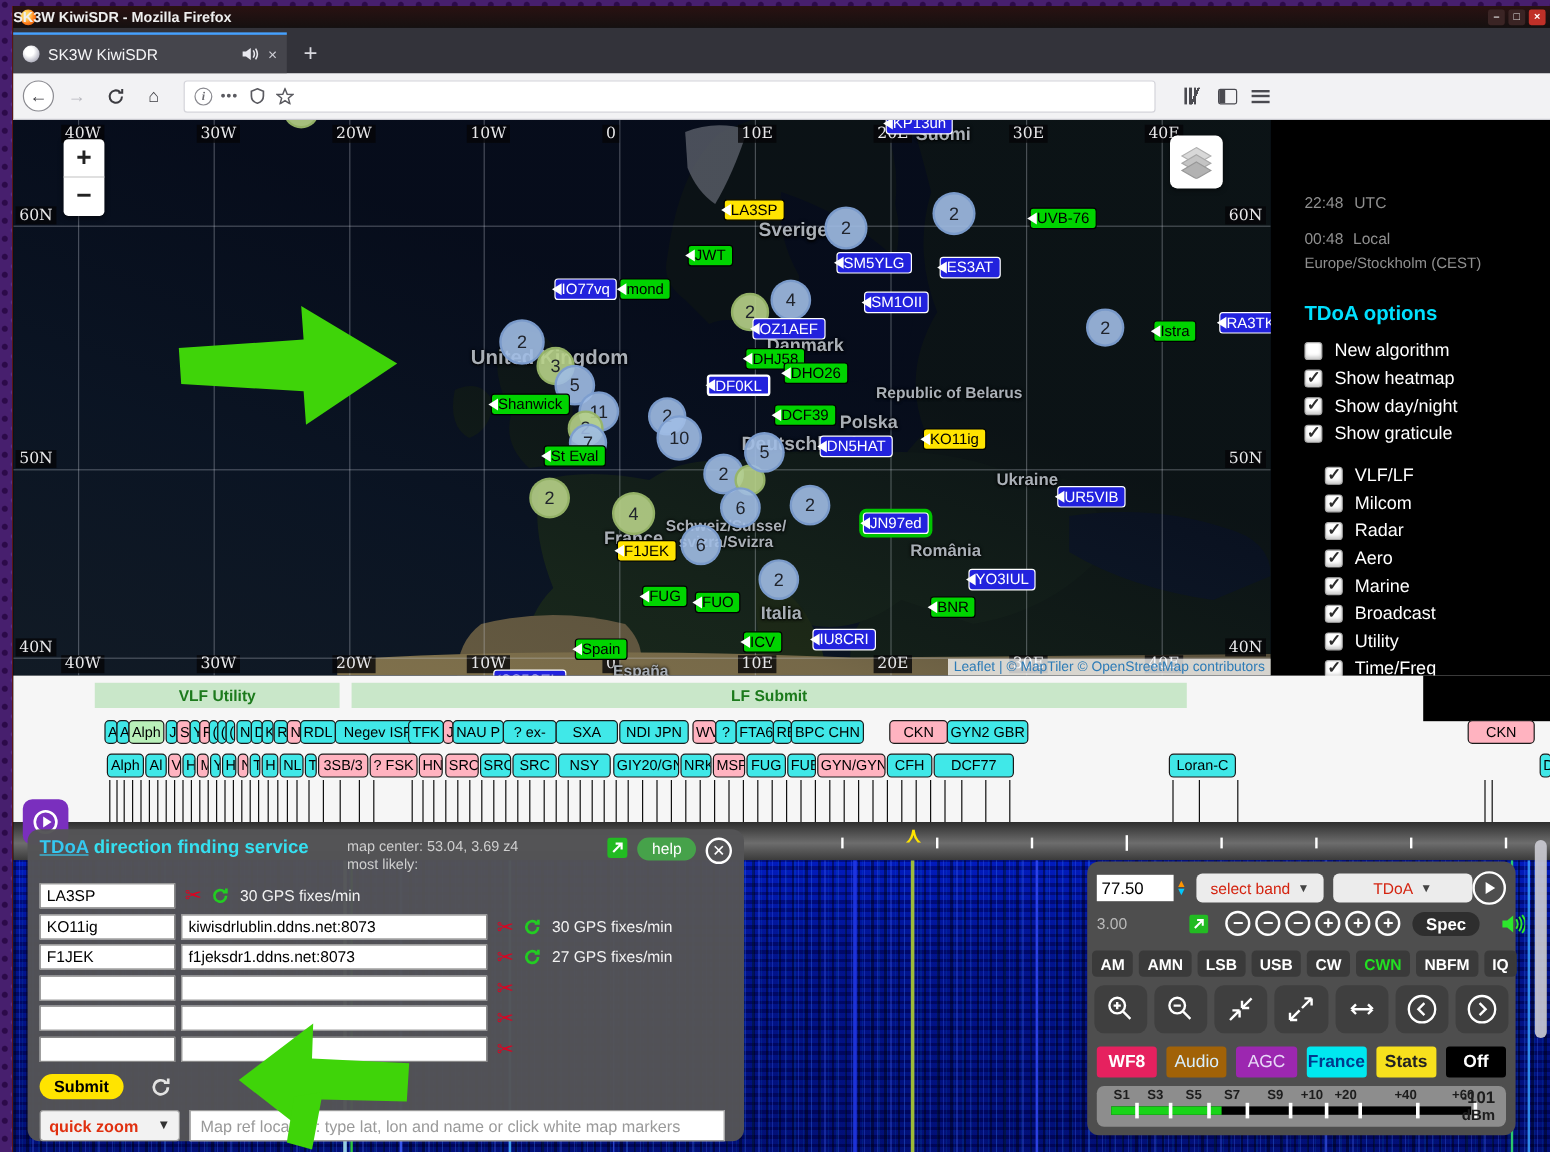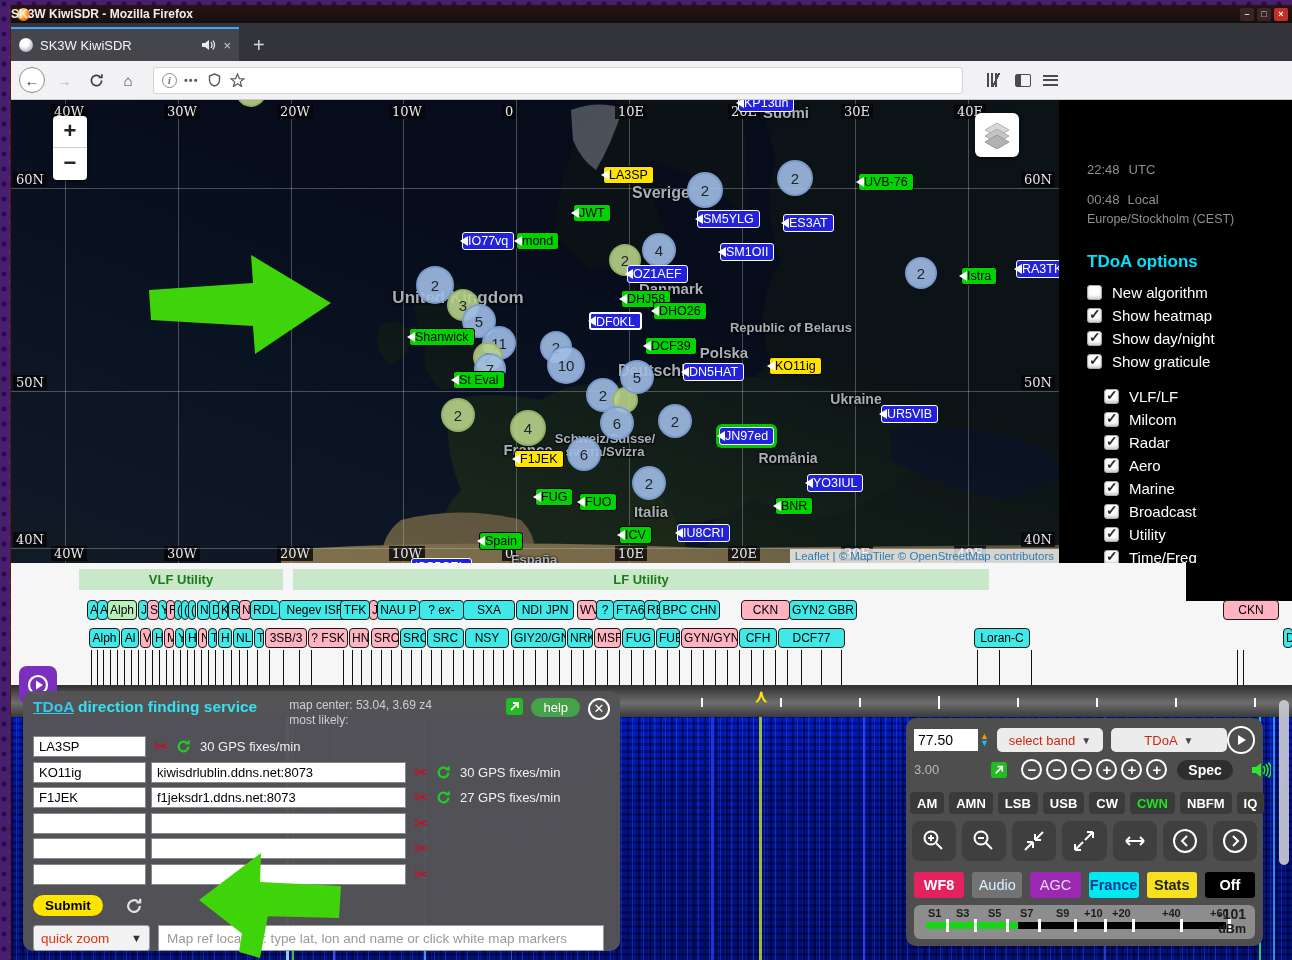--- a/index.html
+++ b/index.html
@@ -126,21 +126,21 @@
   .closebtn { width:22px; height:22px; border:2px solid #fff; border-radius:50%; text-align:center; line-height:18px; font-size:13px; }
   .trow { display:flex; align-items:center; gap:5px; height:25.5px; }
   .tin1 { width:113px; height:21px; background:#fff; border:1px solid #888; font-size:13px; padding:0 5px; color:#000; }
   .tin2 { width:255px; height:21px; background:#fff; border:1px solid #888; font-size:13px; padding:0 5px; color:#000; }
   .scissors { color:#e00020; font-size:17px; width:20px; text-align:center; }
   .gps { font-size:13px; color:#f2f2f2; margin-left:4px; }
   .submitrow { display:flex; align-items:center; gap:22px; margin-top:8px; }
   .submitbtn { background:#ffe400; color:#000; border-radius:11px; font-size:13.5px; font-weight:bold; padding:3px 12px; }
   .tfoot { display:flex; gap:8px; margin-top:9px; }
   .qzoom { width:117px; height:26px; background:#f2f2f2; border:1px solid #999; border-radius:3px; color:#e03010;
-           font-size:13.5px; display:flex; align-items:center; justify-content:space-between; padding:0 7px; }
+           font-size:13.5px; display:flex; align-items:center; justify-content:space-between; padding:0 7px;font-weight:bold; }
   .qzoom span.ar { color:#333; font-size:11px; }
   .mapref { width:446px; height:26px; background:#fff; border:1px solid #999; font-size:13.5px; padding:0 8px; color:#222; }
   .mapref::placeholder { color:#9a9a9a; }
   
   .rx { position:absolute; left:895px; top:618px; width:357px; height:228px; background:#4e4e4e; border-radius:10px; z-index:20; color:#fff; }
   .rxrow { position:absolute; left:0; right:0; display:flex; align-items:center; }
   .freqin { width:64px; height:22px; font-size:14px; padding:0 4px; border:none; }
   .spin { display:flex; flex-direction:column; line-height:7px; font-size:9px; margin-left:2px; }
   .spin .up { color:#ff9500; } .spin .dn { color:#00c8ff; }
   .rsel { height:24px; background:#ececec; border-radius:5px; color:#d42410; font-size:13px; display:flex;
@@ -440,21 +440,21 @@
           <div class="optrow">
             <div class="cb on"></div>
             <div>Reference locations</div>
           </div>
         </div>
     </div>
 
     <div class="bandbar">
       <div id="strips">
           <div class="bstrip" style="left: 68px; width: 204px;">VLF Utility</div>
-          <div class="bstrip" style="left: 282px; width: 696px;">LF Utility</div>
+          <div class="bstrip" style="left: 282px; width: 696px;">LF Submit</div>
         </div>
       <div class="bdark" style="left:1175px;width:107px;"></div>
       <div id="bands1">
           <div class="band c" style="left: 76px; width: 11px; top: 37px;">A</div>
           <div class="band c" style="left: 86px; width: 11px; top: 37px;">A</div>
           <div class="band g" style="left: 96px; width: 30px; top: 37px;">Alph</div>
           <div class="band c" style="left: 127px; width: 10px; top: 37px;">J</div>
           <div class="band p" style="left: 136px; width: 12px; top: 37px;">S</div>
           <div class="band c" style="left: 147px; width: 9px; top: 37px;">Y</div>
           <div class="band p" style="left: 155px; width: 9px; top: 37px;">R</div>
@@ -812,21 +812,21 @@
           </div>
           <div class="sqbtn" style="flex: 1 1 0%;">
             <svg width="26" height="26" viewBox="0 0 26 26">
               <circle cx="13" cy="13" r="11" fill="none" stroke="#fff" stroke-width="2"></circle>
               <path d="M11 8l5 5-5 5" stroke="#fff" stroke-width="2" fill="none"></path>
             </svg>
           </div>
         </div>
       <div class="rxrow" style="top:154px;left:8px;right:8px;gap:8px;" id="cbtns">
           <div class="cbtn" style="background: rgb(230, 33, 95); color: rgb(255, 255, 255); font-weight: bold;">WF8</div>
-          <div class="cbtn" style="background: #737373; color: rgb(216, 240, 255);">Audio</div>
+          <div class="cbtn" style="background: #a16207; color: rgb(216, 240, 255);">Audio</div>
           <div class="cbtn" style="background: rgb(156, 39, 176); color: rgb(232, 216, 248);">AGC</div>
           <div class="cbtn" style="background: rgb(0, 232, 240); color: rgb(0, 58, 140); font-weight: bold;">France</div>
           <div class="cbtn" style="background: rgb(247, 224, 29); color: rgb(34, 34, 34); font-weight: bold;">Stats</div>
           <div class="cbtn" style="background: rgb(0, 0, 0); color: rgb(255, 255, 255); font-weight: bold;">Off</div>
         </div>
       <div class="smeter">
         <div id="smlabels">
             <div class="smlab" style="left: 14px;">S1</div>
             <div class="smlab" style="left: 42px;">S3</div>
             <div class="smlab" style="left: 74px;">S5</div>

